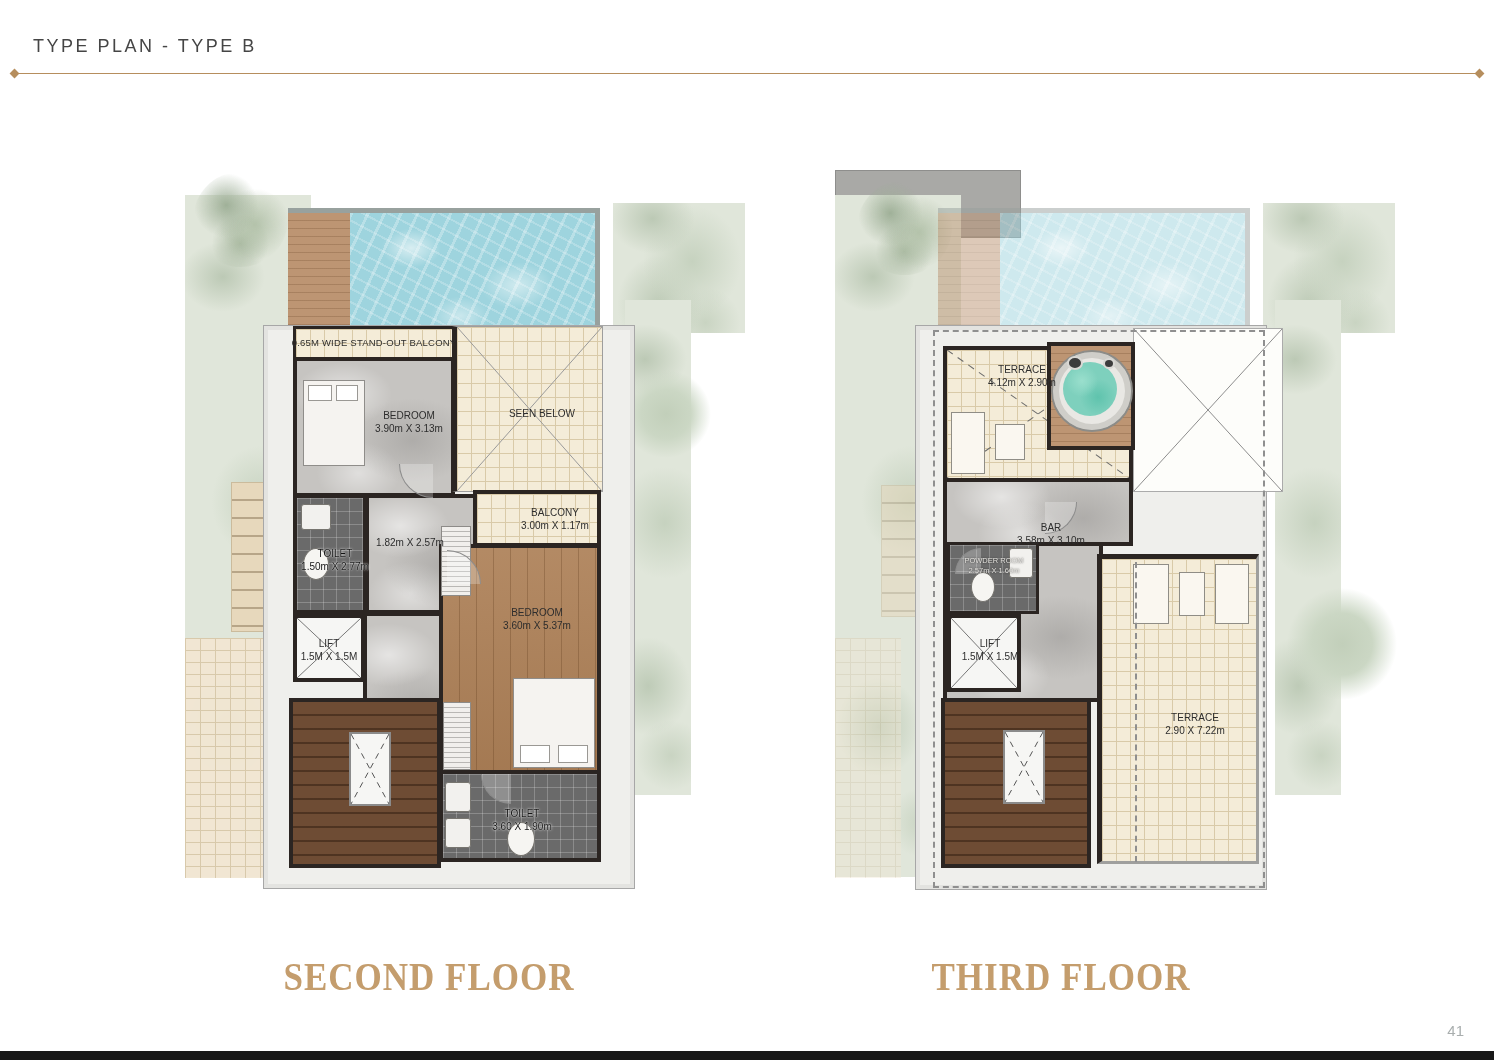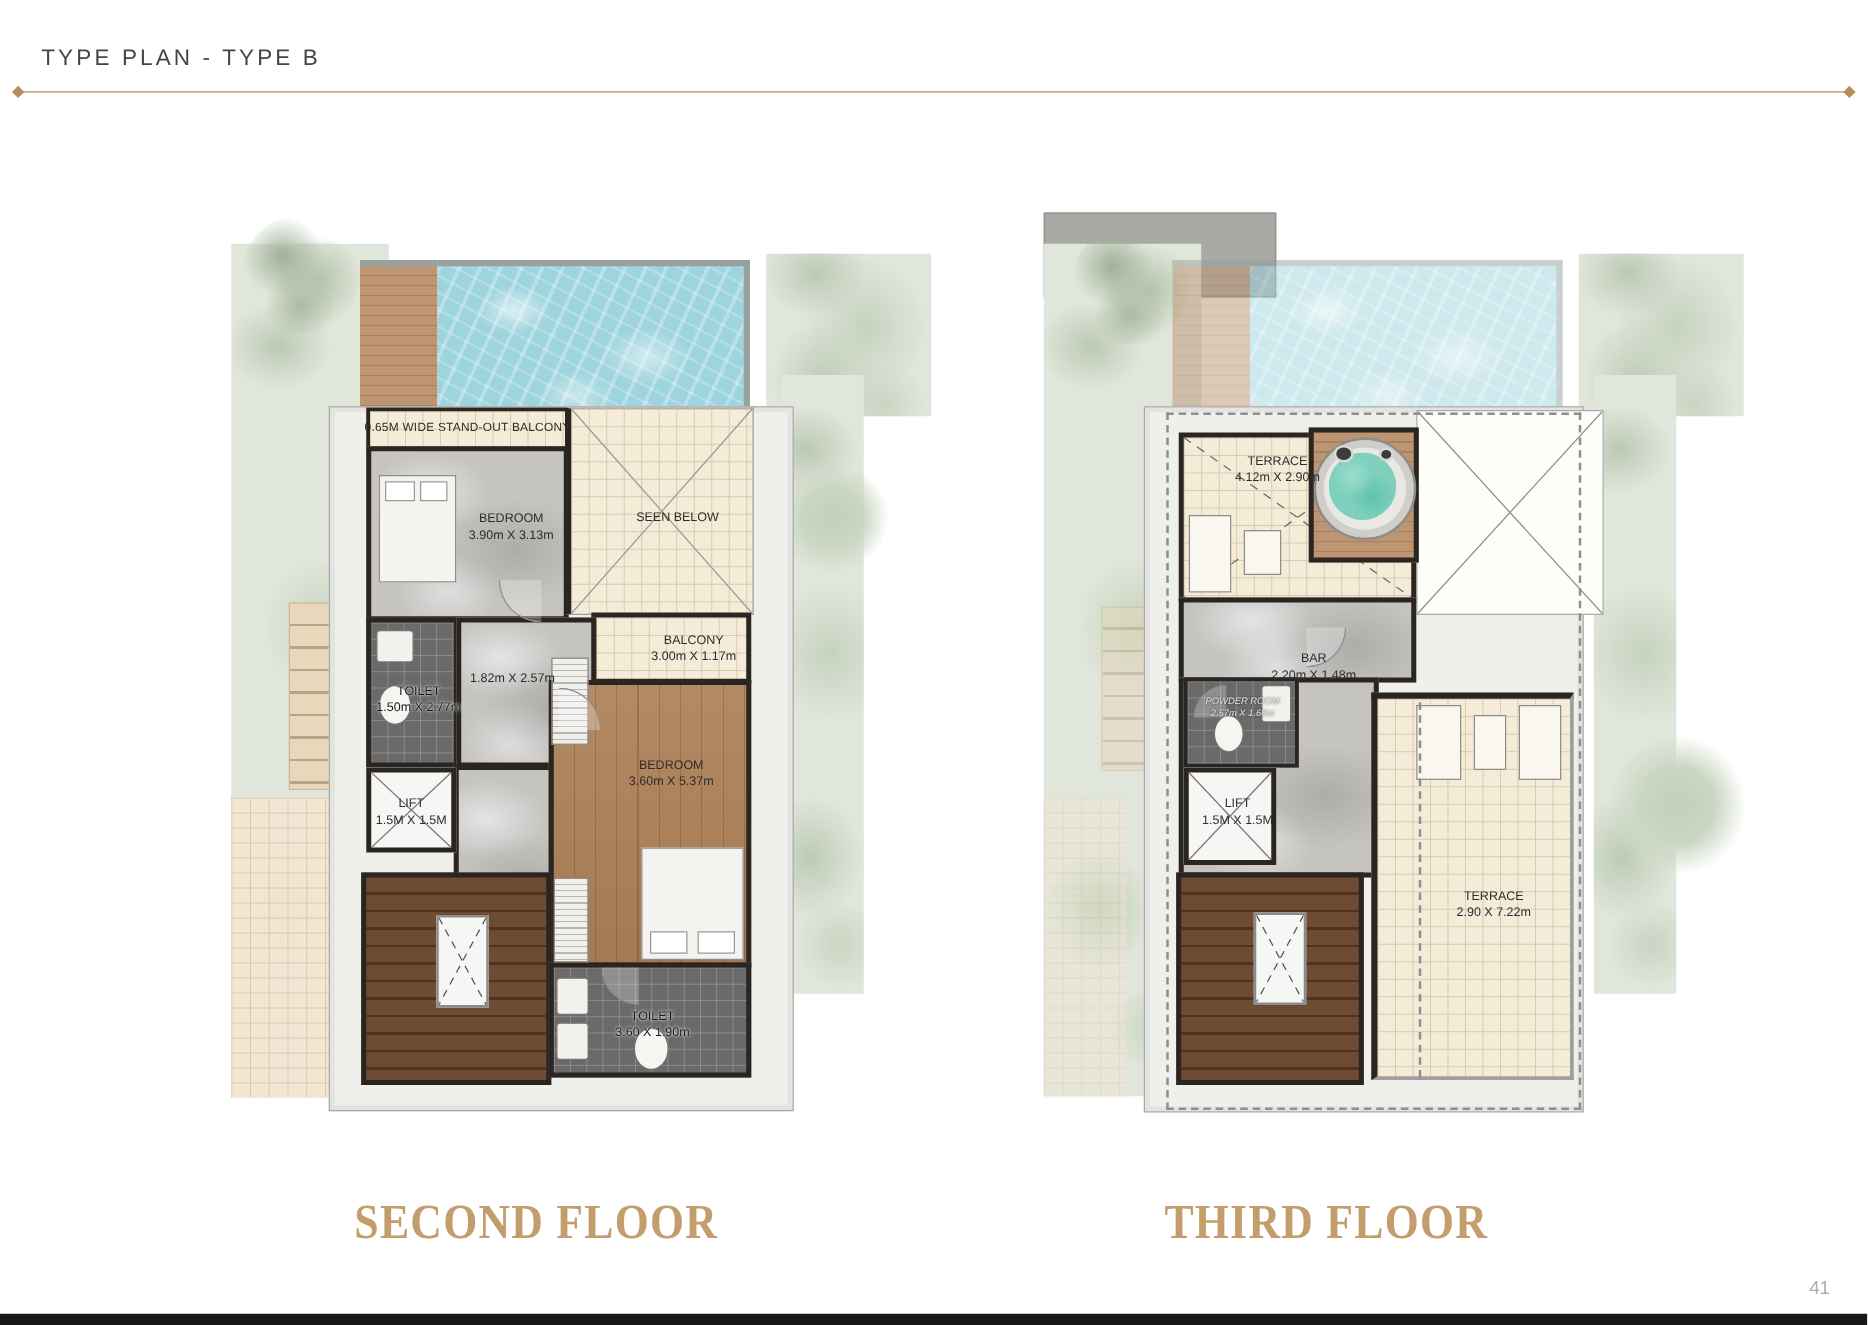--- a/index.html
+++ b/index.html
@@ -86,21 +86,21 @@
   .jacuzzi-rim{position:absolute;border-radius:50%;background:#e9e8e4;border:2px solid #8c8c88;
       box-shadow:inset 0 0 0 6px #cfcec9;}
   .jacuzzi-water{position:absolute;border-radius:50%;background:
       radial-gradient(40% 40% at 35% 35%, #9adfcd 0%, transparent 75%),
       radial-gradient(45% 45% at 65% 65%, #5fc3ad 0%, transparent 75%), #7ed0bd;}
   .jet{position:absolute;border-radius:50%;background:#3c3c3c;border:2px solid #d9d8d4;}
   
   .lbl{position:absolute;transform:translate(-50%,-50%);text-align:center;color:#2d2d2d;
        font-size:10px;line-height:1.32;white-space:nowrap;z-index:40;}
   .lbl.ondark{color:#141414;text-shadow:0 0 3px rgba(255,255,255,.85),0 0 1px rgba(255,255,255,.9);}
-  .lbl.small{font-size:7.5px;color:#e4e2de;text-shadow:0 0 2px rgba(0,0,0,.7);font-style:italic;}
+  .lbl.small{font-size:7.5px;color:#e4e2de;text-shadow:0 0 2px rgba(0,0,0,.7);}
   .lbl.strip{font-size:9.5px;letter-spacing:.2px;}
   .dashrect{position:absolute;border:2px dashed #8f8f8f;box-sizing:border-box;z-index:20;}
   .dashline{position:absolute;border-left:2px dashed #8f8f8f;z-index:20;}
 </style>
 </head>
 <body>
 
 <div class="page">
 
   <div class="title">TYPE PLAN - TYPE B</div>
@@ -262,21 +262,21 @@
 
     <div class="dashrect" style="left:98px;top:160px;width:332px;height:558px;"></div>
     <div class="dashline" style="left:300px;top:392px;height:300px;"></div>
 
     <div class="lbl" style="left:187px;top:206px;">
       <div>TERRACE</div>
       <div>4.12m X 2.90m</div>
     </div>
     <div class="lbl" style="left:216px;top:348px;margin-top:16px;">
       <div>BAR</div>
-      <div>2.20m X 1.48m</div>
+      <div>3.58m X 3.10m</div>
     </div>
     <div class="lbl small" style="left:159px;top:396px;">
       <div>POWDER ROOM</div>
       <div>2.57m X 1.60m</div>
     </div>
     <div class="lbl" style="left:155px;top:480px;">
       <div>LIFT</div>
       <div>1.5M X 1.5M</div>
     </div>
     <div class="lbl" style="left:360px;top:554px;">

